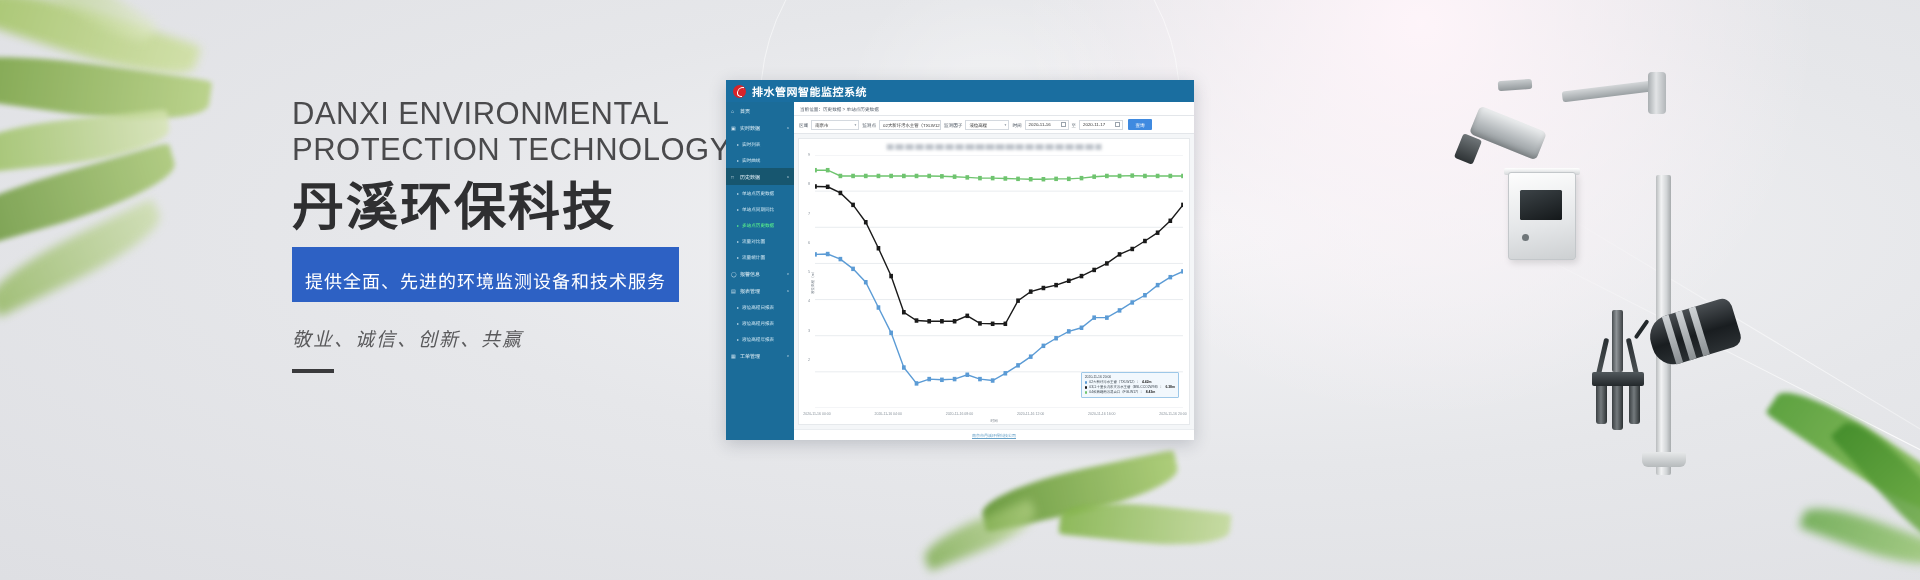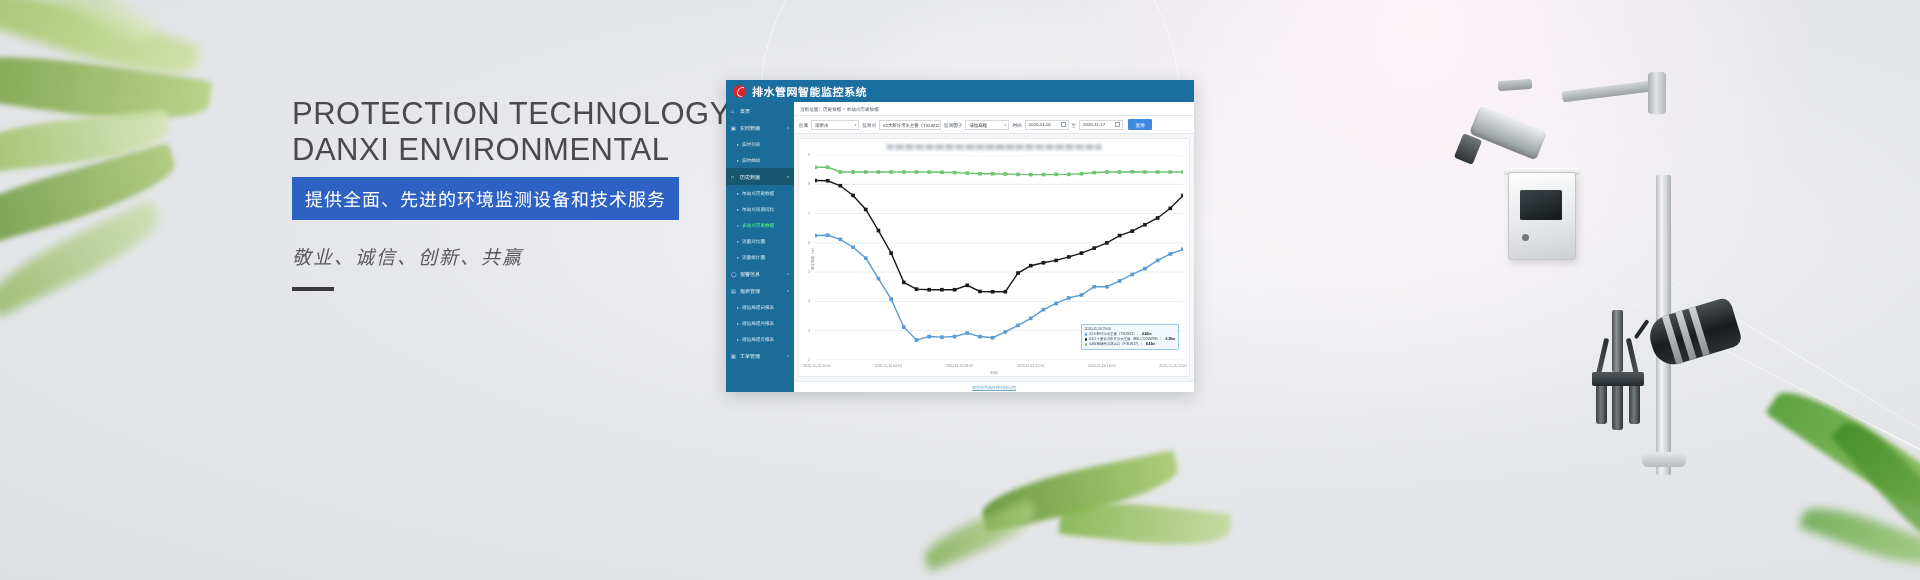--- a/index.html
+++ b/index.html
@@ -55,35 +55,35 @@
   .en-title {
     font-size:31px; line-height:36px; color:#4a4a4c;
     letter-spacing:.5px; font-weight:400; white-space:nowrap;
   }
   .cn-title {
     font-size:52px; line-height:62px; font-weight:bold; color:#2f2f31;
     letter-spacing:2px; margin-top:8px;
   }
   .slogan-bar {
     display:inline-block; background:#2d61c4; color:#fff;
-    font-size:18px; padding:8px 13px 9px; letter-spacing:1px;
+    font-size:18px; padding:20px 13px 9px; letter-spacing:1px;
     margin-top:9px; white-space:nowrap;
   }
   .en-desc {
     font-size:11.5px; line-height:16px; color:#9a9a9e;
     margin-top:12px; width:380px;
   }
   .cn-motto {
     font-size:19px; color:#5a5a5c; letter-spacing:2px; margin-top:22px;font-style:italic;
   }
   .rule { width:42px; height:4px; background:#3a3a3c; margin-top:18px; }
 
   
   #dashboard {
-    position:absolute; left:726px; top:80px; width:468px; height:312px;
+    position:absolute; left:726px; top:80px; width:468px; height:360px;
     background:#fff; box-shadow:0 4px 16px rgba(40,50,70,.22);
     font-size:5px; overflow:hidden;
   }
   .dash-header {
     height:22px; background:#1a6ea0; display:flex; align-items:center;
     padding-left:7px; gap:6px;
   }
   .logo-badge {
     width:13px; height:13px; border-radius:50%; background:#d8232a;
     position:relative; flex:none;
@@ -301,22 +301,23 @@
   <div class="leaf l5 leaf-soft"></div>
   <div class="leaf l6 leaf-soft"></div>
   <div class="leaf l7"></div>
   <div class="leaf l8"></div>
   <div class="leaf l9 leaf-soft"></div>
   <div class="leaf l10"></div>
   <div class="leaf l11"></div>
   <div class="leaf l12 leaf-soft"></div>
 
   <div id="textblock">
+    <div class="en-title">DANXI ENVIRONMENTAL</div>
     <div class="en-title">PROTECTION TECHNOLOGY</div>
-    <div class="en-title">DANXI ENVIRONMENTAL</div>
+    <div class="cn-title">丹溪环保科技</div>
     <div class="slogan-bar">提供全面、先进的环境监测设备和技术服务</div>
     <div class="cn-motto">敬业、诚信、创新、共赢</div>
     <div class="rule"></div>
   </div>
 
   <div id="dashboard">
 
     <div class="dash-header">
       <div class="logo-badge"></div>
       <div class="dash-title">排水管网智能监控系统</div>

